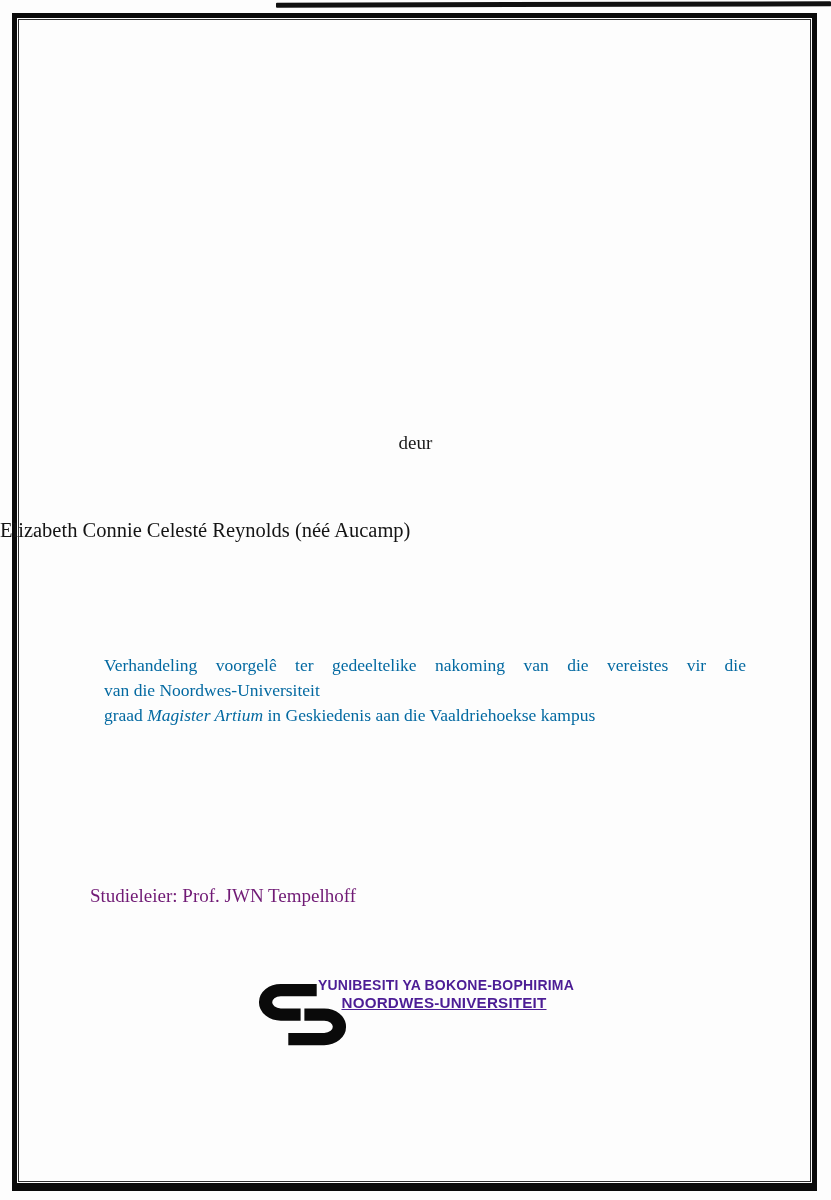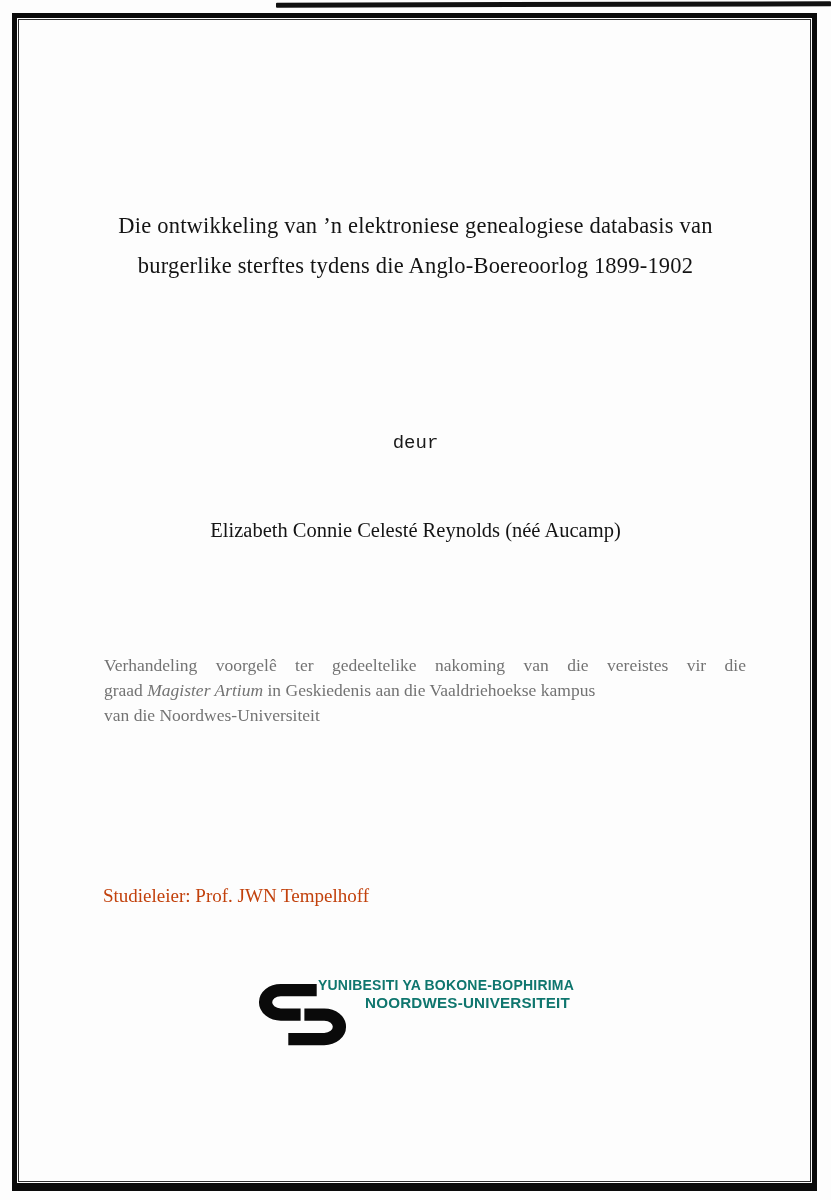--- a/index.html
+++ b/index.html
@@ -19,71 +19,67 @@
   .scan-artifact{
     position:absolute;top:2px;left:276px;width:555px;height:5px;
     background:#101010;transform:rotate(-0.15deg);border-radius:1px;
   }
   .title-block{
     position:absolute;left:0;right:0;top:206px;text-align:center;
     font-size:22.5px;line-height:40px;letter-spacing:0.2px;color:#141414;
   }
   .byline{
     position:absolute;left:0;right:0;top:431px;text-align:center;
-    font-size:19px;line-height:24px;font-family:Liberation Mono, monospace;
+    font-size:19px;line-height:24px;
   }
   .author{
-    position:absolute;left:0;right:0;top:517px;text-align:center;
+    position:absolute;left:0;right:0;top:517px;
     font-size:20.5px;line-height:26px;color:#141414;
   }
   .submission{
     position:absolute;left:104px;width:642px;top:653px;
-    font-size:17.5px;line-height:25px;color:#737373;font-family:Liberation Serif, serif;
+    font-size:17.5px;line-height:25px;color:#0369a1;font-family:Liberation Serif, serif;
   }
   .submission .justified{text-align:justify;text-align-last:justify;}
   .submission .italic{font-style:italic;}
   .supervisor-block{
-    position:absolute;left:103px;top:884px;
-    font-size:19px;line-height:24px;color:#c2410c;text-align:center;
+    position:absolute;left:90px;top:884px;
+    font-size:19px;line-height:24px;color:#701a75;text-align:center;
   }
   .logo{position:absolute;left:258px;top:977px;width:320px;height:72px;}
   .logo-mark{position:absolute;left:0;top:6px;}
   .logo-text{
-    position:absolute;left:60px;top:0;width:252px;text-align:right;
+    position:absolute;left:60px;top:0;width:252px;text-align:center;
     font-family:"Liberation Sans","DejaVu Sans",sans-serif;
-    font-weight:700;color:#0f766e;letter-spacing:0.2px;white-space:nowrap;
+    font-weight:700;color:#4c1d95;letter-spacing:0.2px;white-space:nowrap;
   }
   .logo-text .l1{font-size:14px;line-height:17px;}
   .logo-text .l2{font-size:15.2px;line-height:17.3px;}
-  .logo-text .l3{font-size:15.2px;line-height:17.3px;}
+  .logo-text .l3{font-size:15.2px;line-height:17.3px;text-decoration:underline;}
 </style>
 </head>
 <body>
 
 <div class="screen">
 
   <div class="frame-outer">
     <div class="frame-inner"></div>
   </div>
 
   <div class="scan-artifact"></div>
 
-  <div class="title-block">
-    <div>Die ontwikkeling van ’n elektroniese genealogiese databasis van</div>
-    <div>burgerlike sterftes tydens die Anglo-Boereoorlog 1899-1902</div>
-  </div>
 
   <div class="byline">deur</div>
 
   <div class="author">Elizabeth Connie Celesté Reynolds (néé Aucamp)</div>
 
   <div class="submission">
     <div class="justified">Verhandeling voorgelê ter gedeeltelike nakoming van die vereistes vir die</div>
+    <div>van die Noordwes-Universiteit</div>
     <div><span>graad </span><span class="italic">Magister Artium</span><span> in Geskiedenis aan die Vaaldriehoekse kampus</span></div>
-    <div>van die Noordwes-Universiteit</div>
   </div>
 
   <div class="supervisor-block">
     <div>Studieleier: Prof. JWN Tempelhoff</div>
   </div>
 
   <div class="logo">
     <svg class="logo-mark" width="89" height="63" viewBox="0 0 94 72" preserveAspectRatio="none" aria-hidden="true">
       <path d="M 62 8 L 24 8 A 16 14 0 0 0 24 36 L 45 36" fill="none" stroke="#0a0a0a" stroke-width="14"></path>
       <path d="M 32 64 L 70 64 A 16 14 0 0 0 70 36 L 49 36" fill="none" stroke="#0a0a0a" stroke-width="14"></path>

